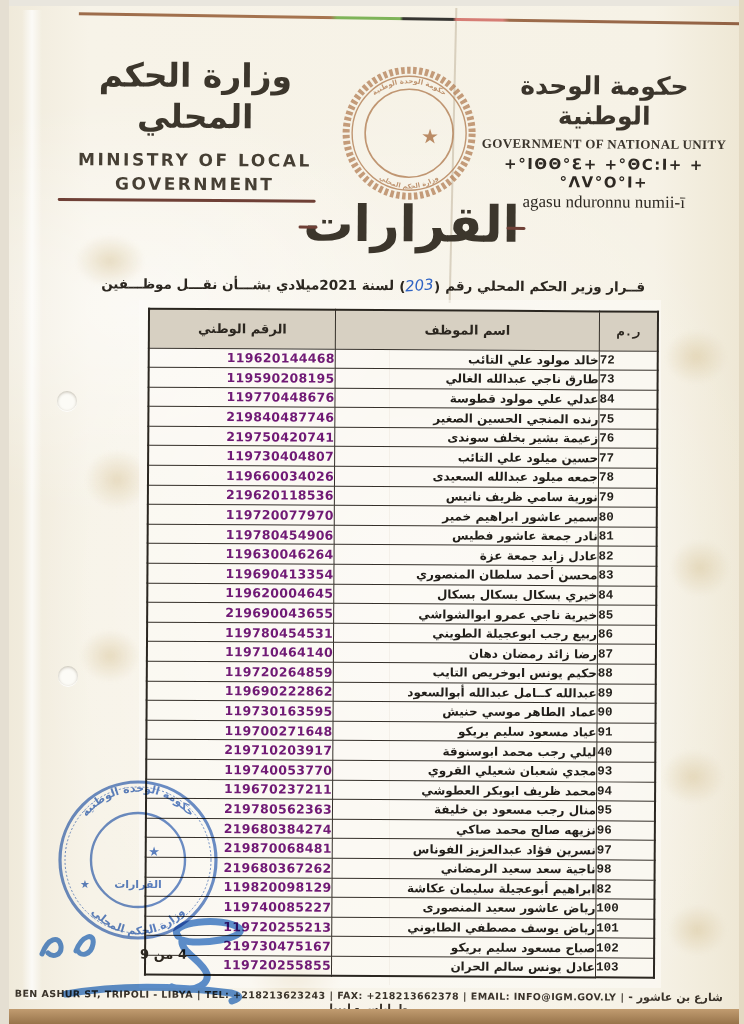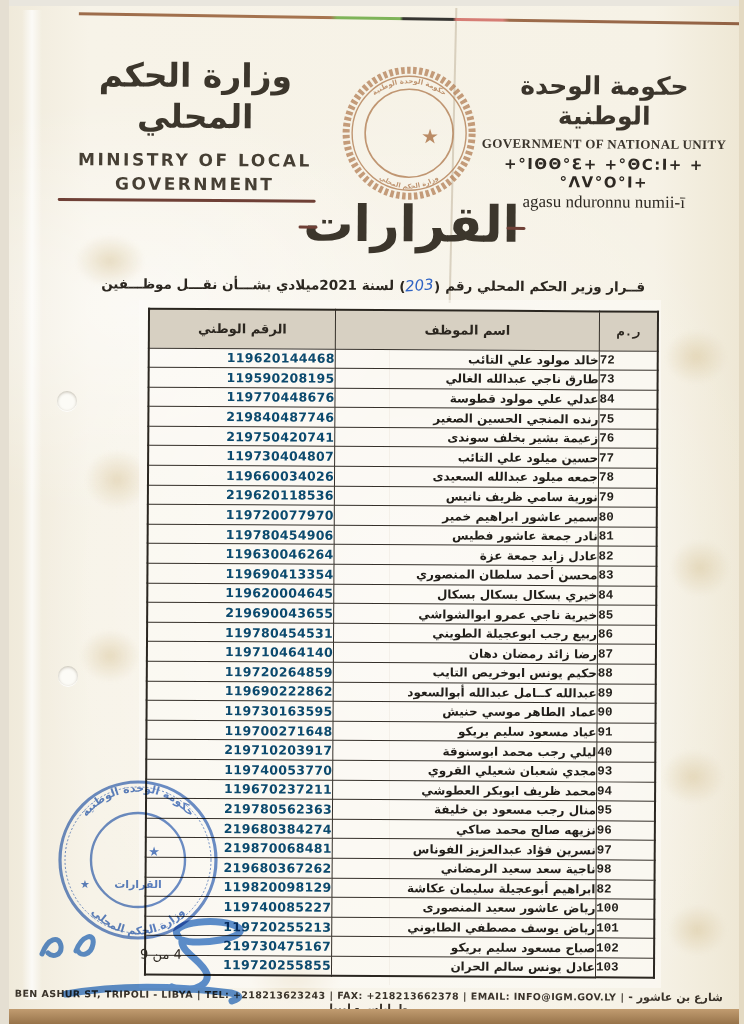--- a/index.html
+++ b/index.html
@@ -73,23 +73,23 @@
   th.h-serial,td.c-serial{width:57px;font-family:Liberation Mono, monospace;}
   th.h-name,td.c-name{width:263px;}
   th.h-id,td.c-id{width:185px;}
   tr.head{height:39px;background:#d7d0c2;}
   tr.head th{font-size:13px;font-weight:bold;color:#2c2720;}
   tr.row{height:19.6px;}
   td.c-serial{font-size:12.5px;font-weight:bold;text-align:left;padding-left:12px;color:#221f1a;margin-top:40px;}
   td.c-name{font-size:12px;font-weight:bold;text-align:right;padding-right:9px;color:#221f1a;
     white-space:nowrap;overflow:hidden;}
   td.c-id{direction:ltr;font-size:12.5px;font-weight:bold;text-align:right;padding-right:10px;
-    color:#0c4a6e;letter-spacing:0.3px;}
-  
-  .pagenum{position:absolute;left:143px;top:948px;direction:rtl;font-size:13px;font-weight:normal;color:#2c2720;}
+    color:#701a75;letter-spacing:0.3px;}
+  
+  .pagenum{position:absolute;left:143px;top:948px;direction:rtl;font-size:13px;font-weight:bold;color:#2c2720;}
   .footer{position:absolute;left:0;top:989px;width:744px;text-align:center;
     font-size:9.5px;font-weight:bold;letter-spacing:0.4px;color:#3a332a;z-index:5;}
   .footer .ar{font-size:11px;}
   .footer .sep{margin:0 4px;font-weight:bold;}
   
   .stamp{position:absolute;left:54px;top:776px;z-index:5;mix-blend-mode:multiply;opacity:0.85;}
   .signature{position:absolute;left:26px;top:896px;z-index:5;mix-blend-mode:multiply;opacity:0.9;}
 </style>
 </head>
 <body>

